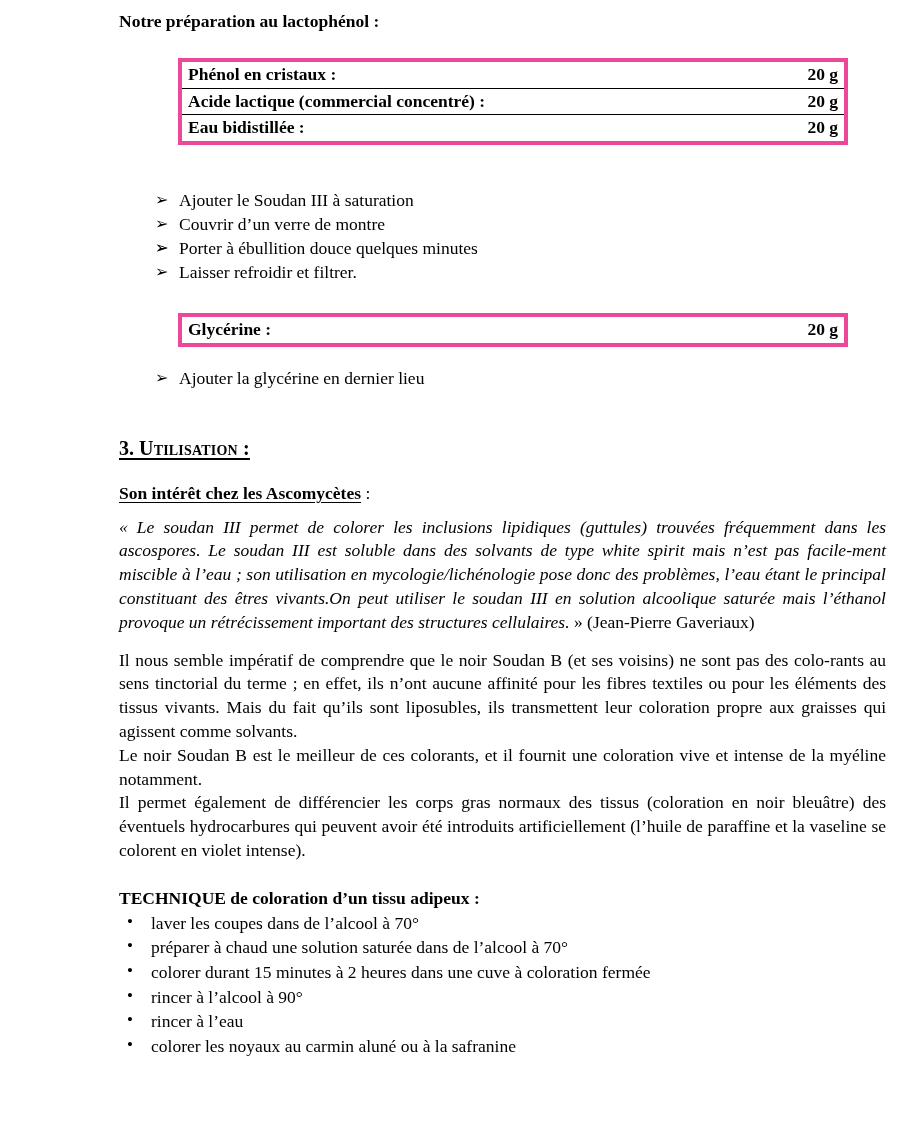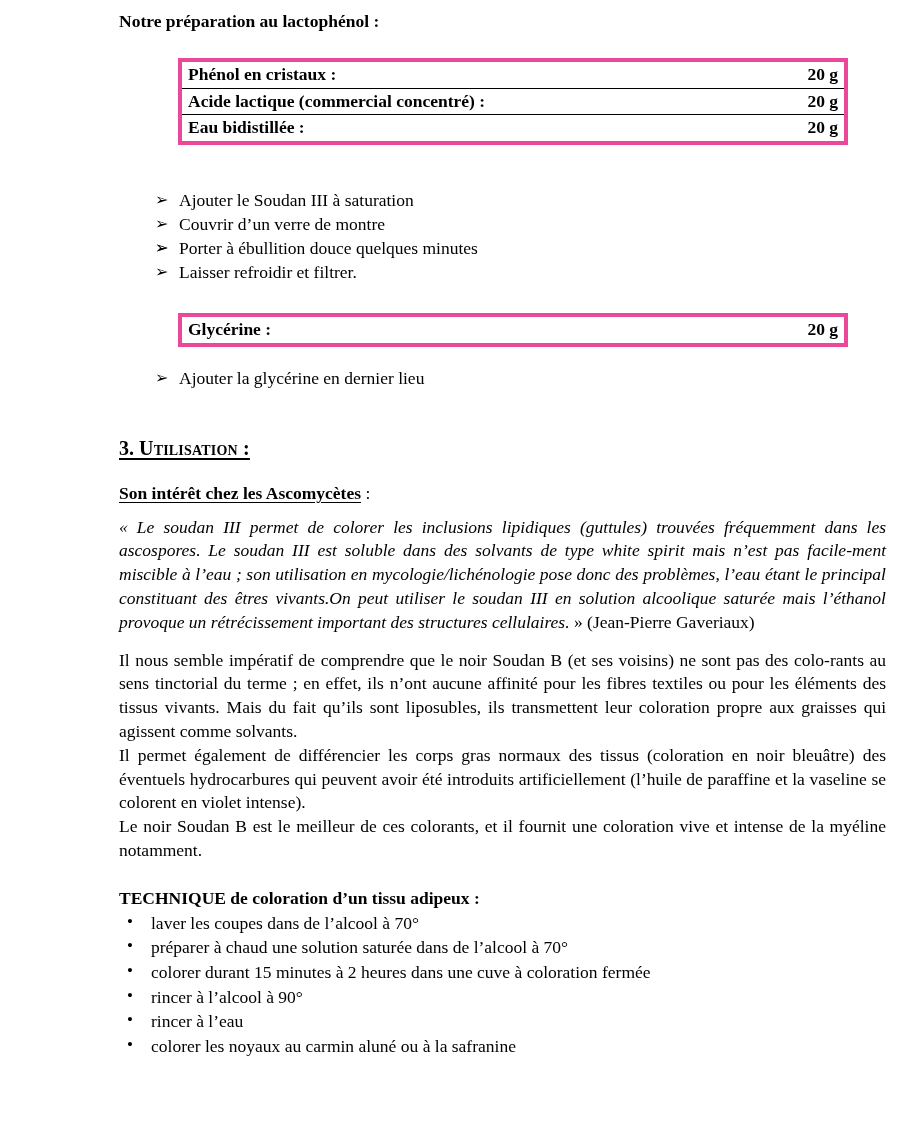--- a/index.html
+++ b/index.html
@@ -231,22 +231,22 @@
     <span class="sub-underline">Son intérêt chez les Ascomycètes</span><span class="h-bold" style="font-weight:normal"> :</span>
   </div>
 
   <div class="sp-10"></div>
 
   <p class="quote"><span>« Le soudan III permet de colorer les inclusions lipidiques (guttules) trouvées fréquemment dans les ascospores. Le soudan III est soluble dans des solvants de type white spirit mais n’est pas facile-ment miscible à l’eau ; son utilisation en mycologie/lichénologie pose donc des problèmes, l’eau étant le principal constituant des êtres vivants.On peut utiliser le soudan III en solution alcoolique saturée mais l’éthanol provoque un rétrécissement important des structures cellulaires.</span><span class="roman"> » (Jean-Pierre Gaveriaux)</span></p>
 
   <div class="sp-14"></div>
 
   <p class="body">Il nous semble impératif de comprendre que le noir Soudan B (et ses voisins) ne sont pas des colo-rants au sens tinctorial du terme ; en effet, ils n’ont aucune affinité pour les fibres textiles ou pour les éléments des tissus vivants. Mais du fait qu’ils sont liposubles, ils transmettent leur coloration propre aux graisses qui agissent comme solvants.</p>
+  <p class="body">Le noir Soudan B est le meilleur de ces colorants, et il fournit une coloration vive et intense de la myéline notamment.</p>
   <p class="body">Il permet également de différencier les corps gras normaux des tissus (coloration en noir bleuâtre) des éventuels hydrocarbures qui peuvent avoir été introduits artificiellement (l’huile de paraffine et la vaseline se colorent en violet intense).</p>
-  <p class="body">Le noir Soudan B est le meilleur de ces colorants, et il fournit une coloration vive et intense de la myéline notamment.</p>
 
   <div class="sp-24"></div>
 
   <div class="h-bold">TECHNIQUE de coloration d’un tissu adipeux :</div>
 
   <ul class="dot-list">
     <li>
       <span class="marker">•</span>
       <span>laver les coupes dans de l’alcool à 70°</span>
     </li>

